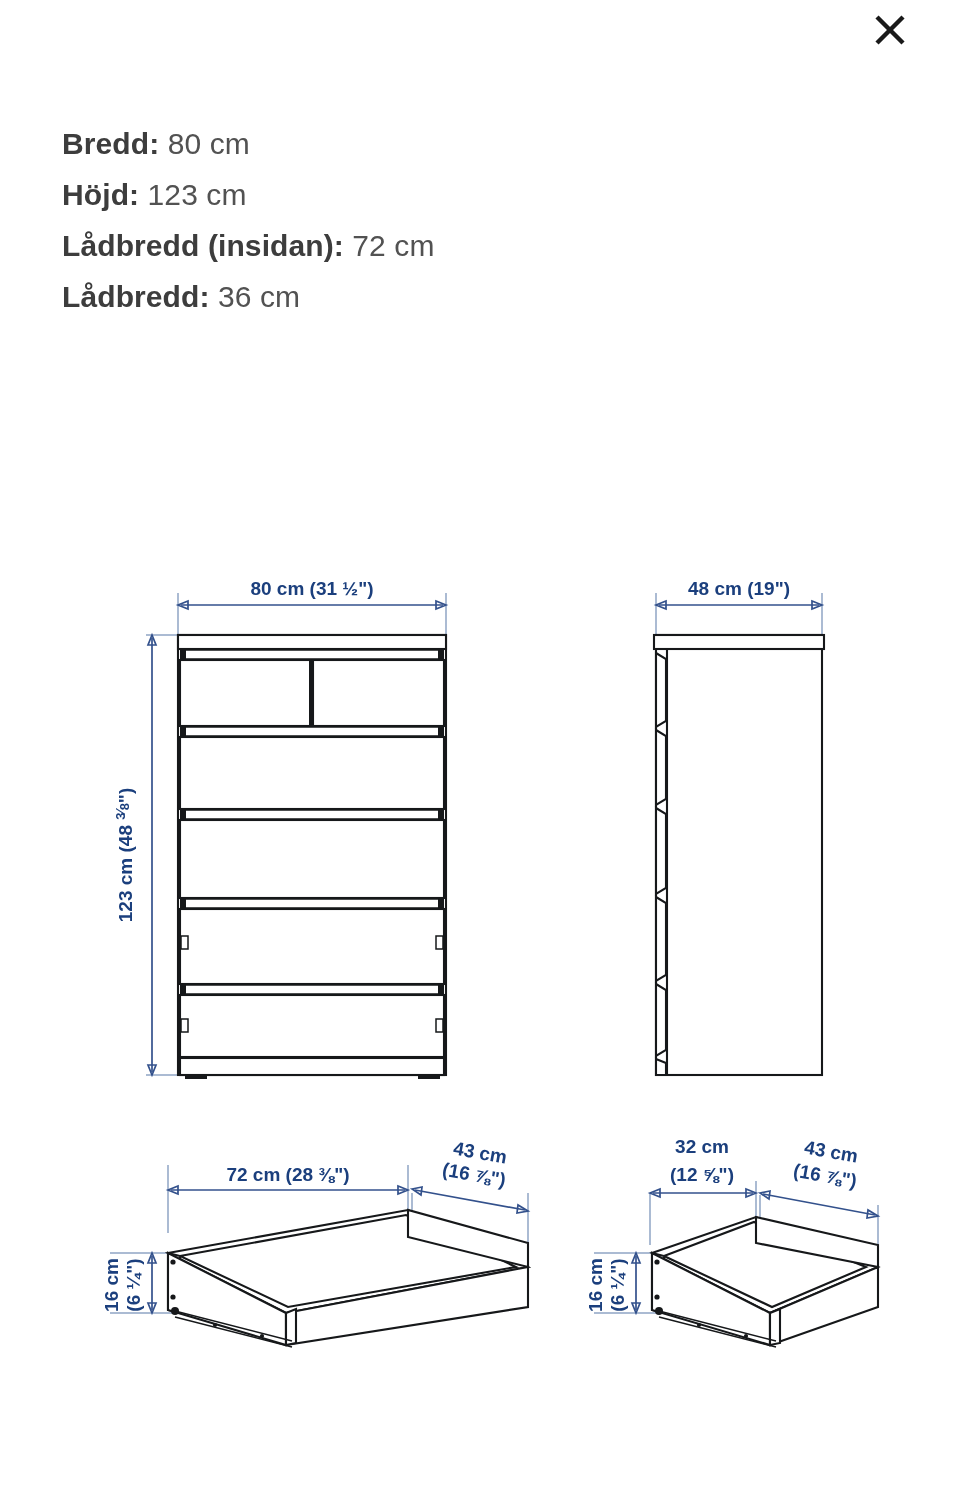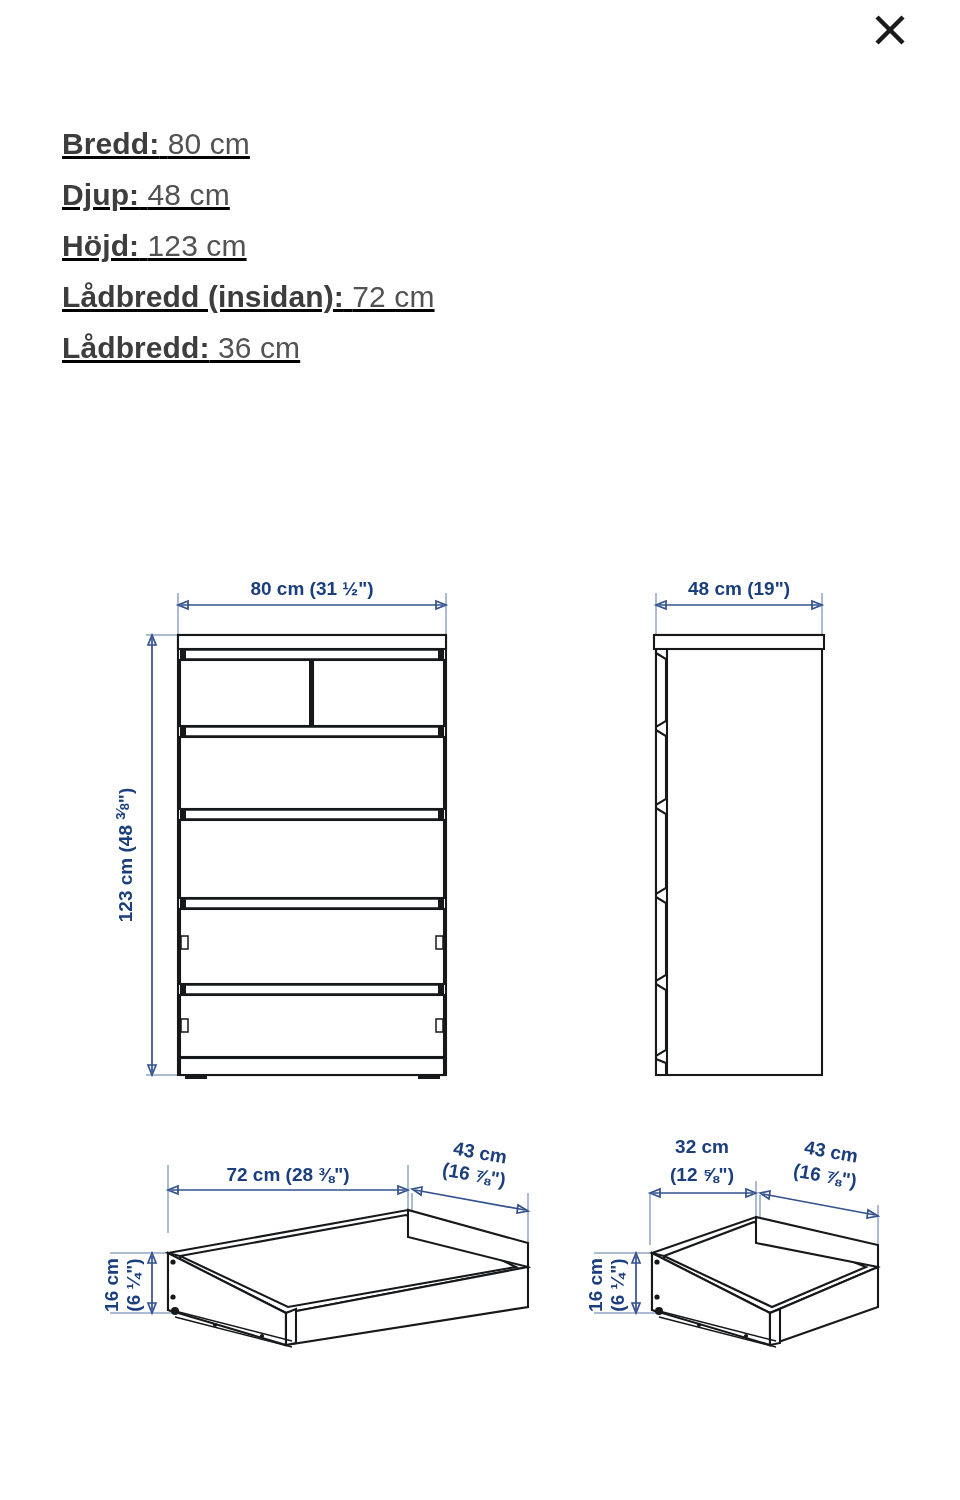--- a/index.html
+++ b/index.html
@@ -35,21 +35,20 @@
     padding: 0;
   }
   .close-btn svg { display: block; }
 
   
   .spec-list {
     position: absolute;
     left: 62px;
     top: 118px;
     width: 820px;
-    text-decoration: underline;
   }
   .spec-row {
     font-size: 30px;
     line-height: 51px;
     color: #555555;
     white-space: nowrap;
     letter-spacing: 0.1px;
   }
   .spec-label {
     font-weight: bold;
@@ -110,24 +109,20 @@
       <line x1="4" y1="4" x2="30" y2="30" stroke="#1a1a1a" stroke-width="4.4" stroke-linecap="butt"></line>
       <line x1="30" y1="4" x2="4" y2="30" stroke="#1a1a1a" stroke-width="4.4" stroke-linecap="butt"></line>
     </svg>
   </button>
 </div>
 
 <div class="spec-list">
   <div class="spec-row">
     <span class="spec-label">Bredd:</span>
     <span class="spec-value">80 cm</span>
-  </div>
-  <div class="spec-row">
-    <span class="spec-label">Djup:</span>
-    <span class="spec-value">48 cm</span>
   </div>
   <div class="spec-row">
     <span class="spec-label">Höjd:</span>
     <span class="spec-value">123 cm</span>
   </div>
   <div class="spec-row">
     <span class="spec-label">Lådbredd (insidan):</span>
     <span class="spec-value">72 cm</span>
   </div>
   <div class="spec-row">

